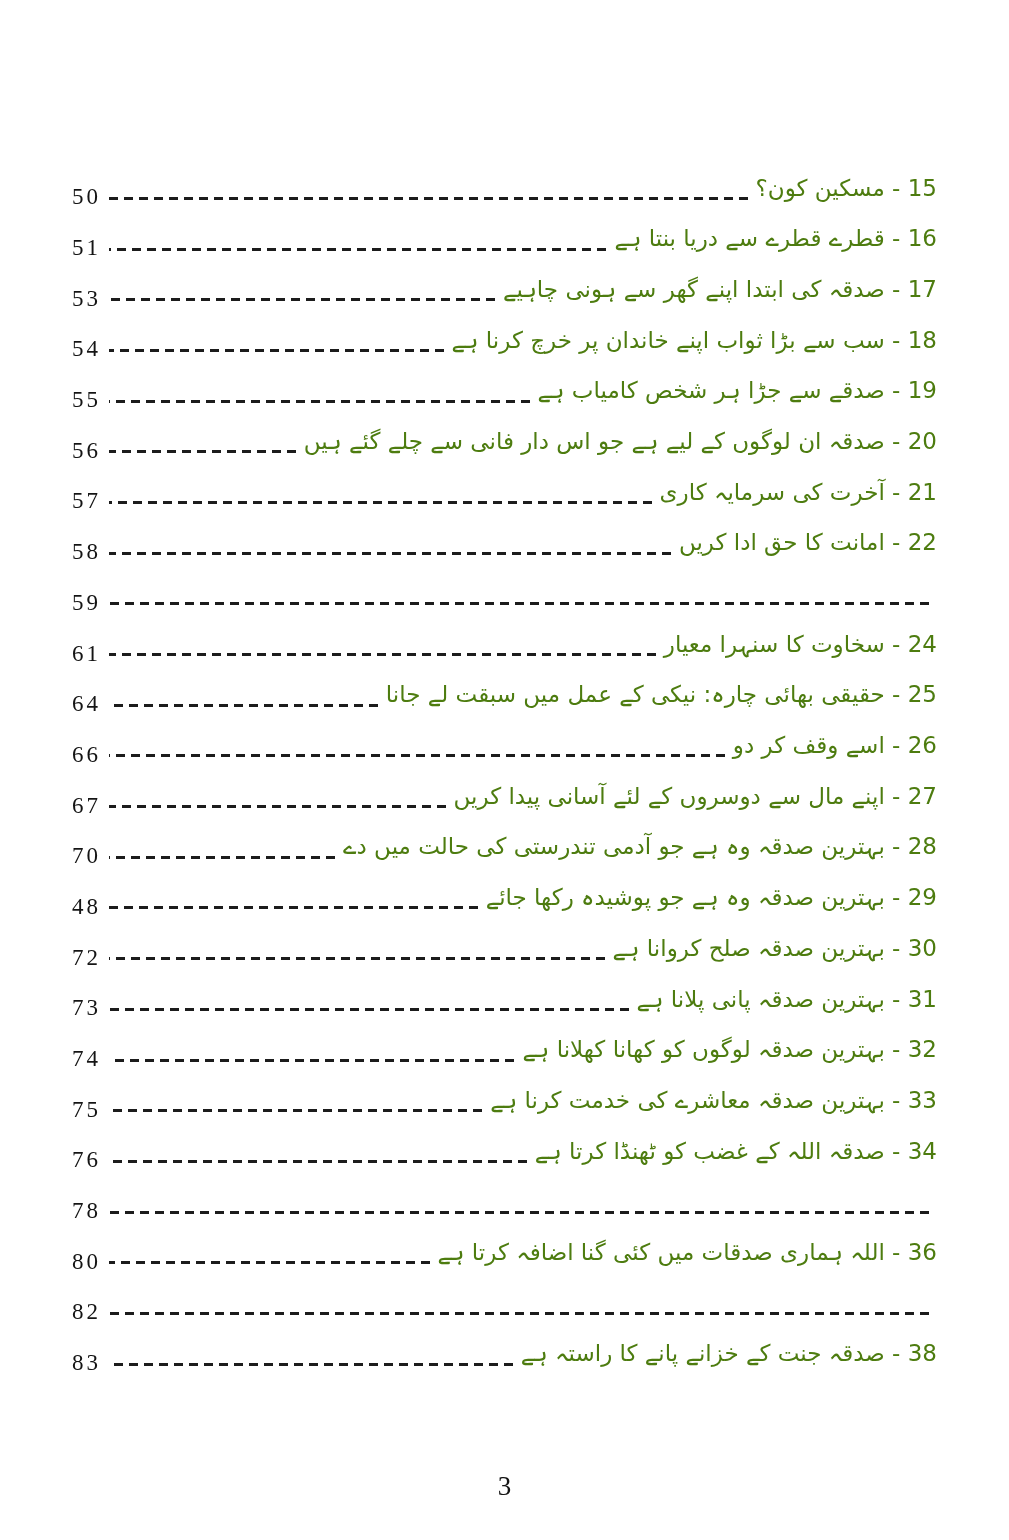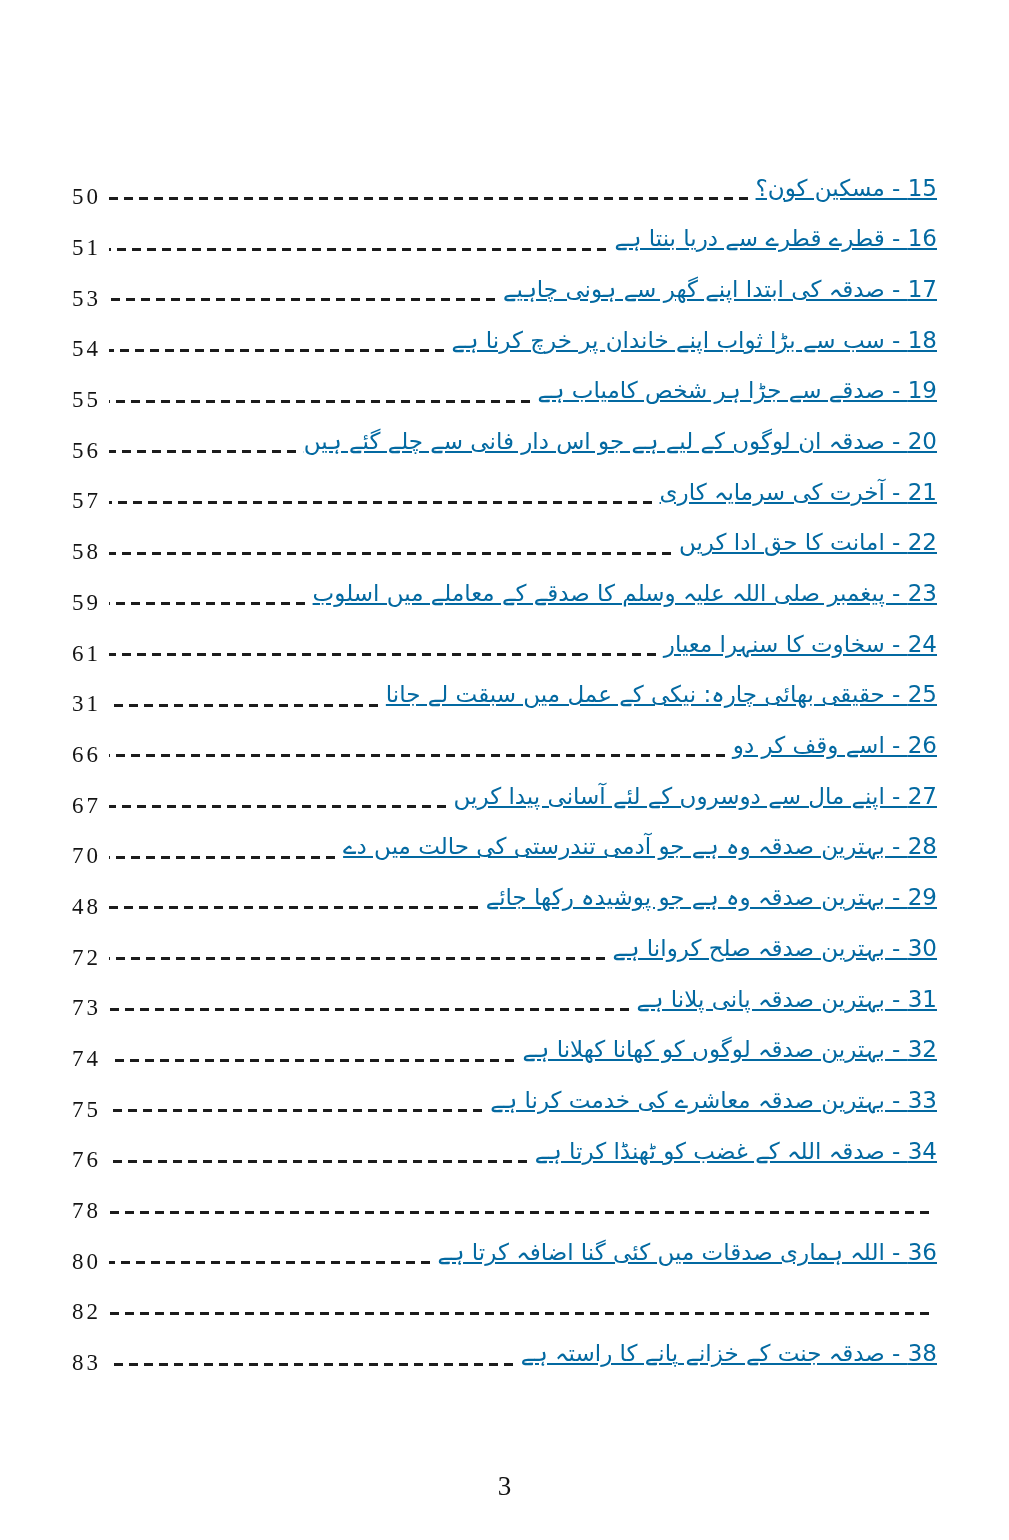--- a/index.html
+++ b/index.html
@@ -31,22 +31,21 @@
     direction: rtl;
     align-items: center;
     height: 50.7px;
   }
   .toc-title {
     font-size: 23px;
     line-height: 1.2;
     white-space: nowrap;
     position: relative;
     top: -7px;
-    color: #0369a1;
-    text-decoration: underline;
+    color: #4d7c0f;
   }
   .toc-leader {
     flex: 1 1 auto;
     min-width: 18px;
     height: 3px;
     position: relative;
     top: 3px;
     margin: 0 8px;
     background-image: repeating-linear-gradient(to left, #1c1c1c 0 9px, transparent 9px 15px);
   }
@@ -112,33 +111,32 @@
         <span class="toc-title">21 - آخرت کی سرمایہ کاری</span>
         <span class="toc-leader"></span>
         <span class="toc-pagenum">57</span>
       </div>
       <div class="toc-row">
         <span class="toc-title">22 - امانت کا حق ادا کریں</span>
         <span class="toc-leader"></span>
         <span class="toc-pagenum">58</span>
       </div>
       <div class="toc-row">
-        <span class="toc-title">23 - پیغمبر صلی اللہ علیہ وسلم کا صدقے کے معاملے میں اسلوب</span>
         <span class="toc-leader"></span>
         <span class="toc-pagenum">59</span>
       </div>
       <div class="toc-row">
         <span class="toc-title">24 - سخاوت کا سنہرا معیار</span>
         <span class="toc-leader"></span>
         <span class="toc-pagenum">61</span>
       </div>
       <div class="toc-row">
         <span class="toc-title">25 - حقیقی بھائی چارہ: نیکی کے عمل میں سبقت لے جانا</span>
         <span class="toc-leader"></span>
-        <span class="toc-pagenum">31</span>
+        <span class="toc-pagenum">64</span>
       </div>
       <div class="toc-row">
         <span class="toc-title">26 - اسے وقف کر دو</span>
         <span class="toc-leader"></span>
         <span class="toc-pagenum">66</span>
       </div>
       <div class="toc-row">
         <span class="toc-title">27 - اپنے مال سے دوسروں کے لئے آسانی پیدا کریں</span>
         <span class="toc-leader"></span>
         <span class="toc-pagenum">67</span>

